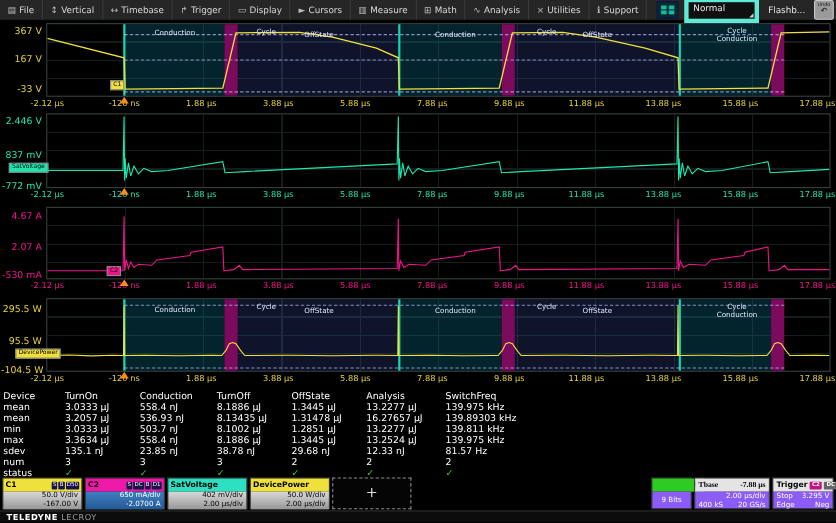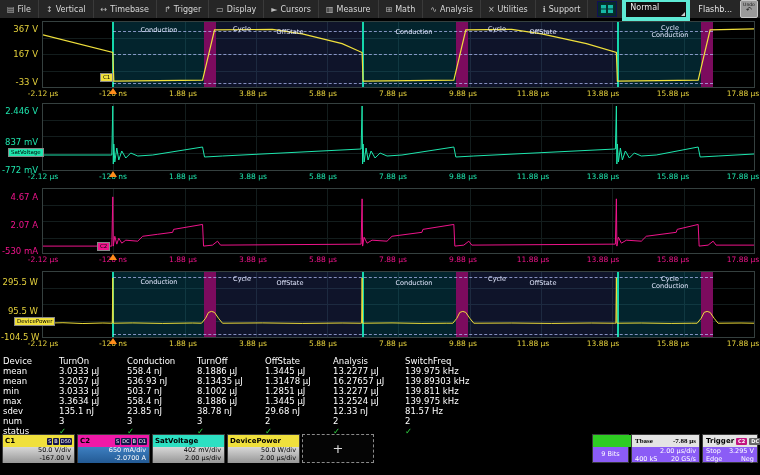--- a/index.html
+++ b/index.html
@@ -422,14 +422,18 @@
           <span>Stop</span>
           <span>3.295 V</span>
         </div>
       <div class="rline">
           <span>Edge</span>
           <span>Neg</span>
         </div>
     </div>
   </div>
 
+  <div id="logobar">
+    <span class="brand">TELEDYNE</span>
+    <span class="sub">LECROY</span>
+  </div>
 
 </div>
 
 </body></html>

